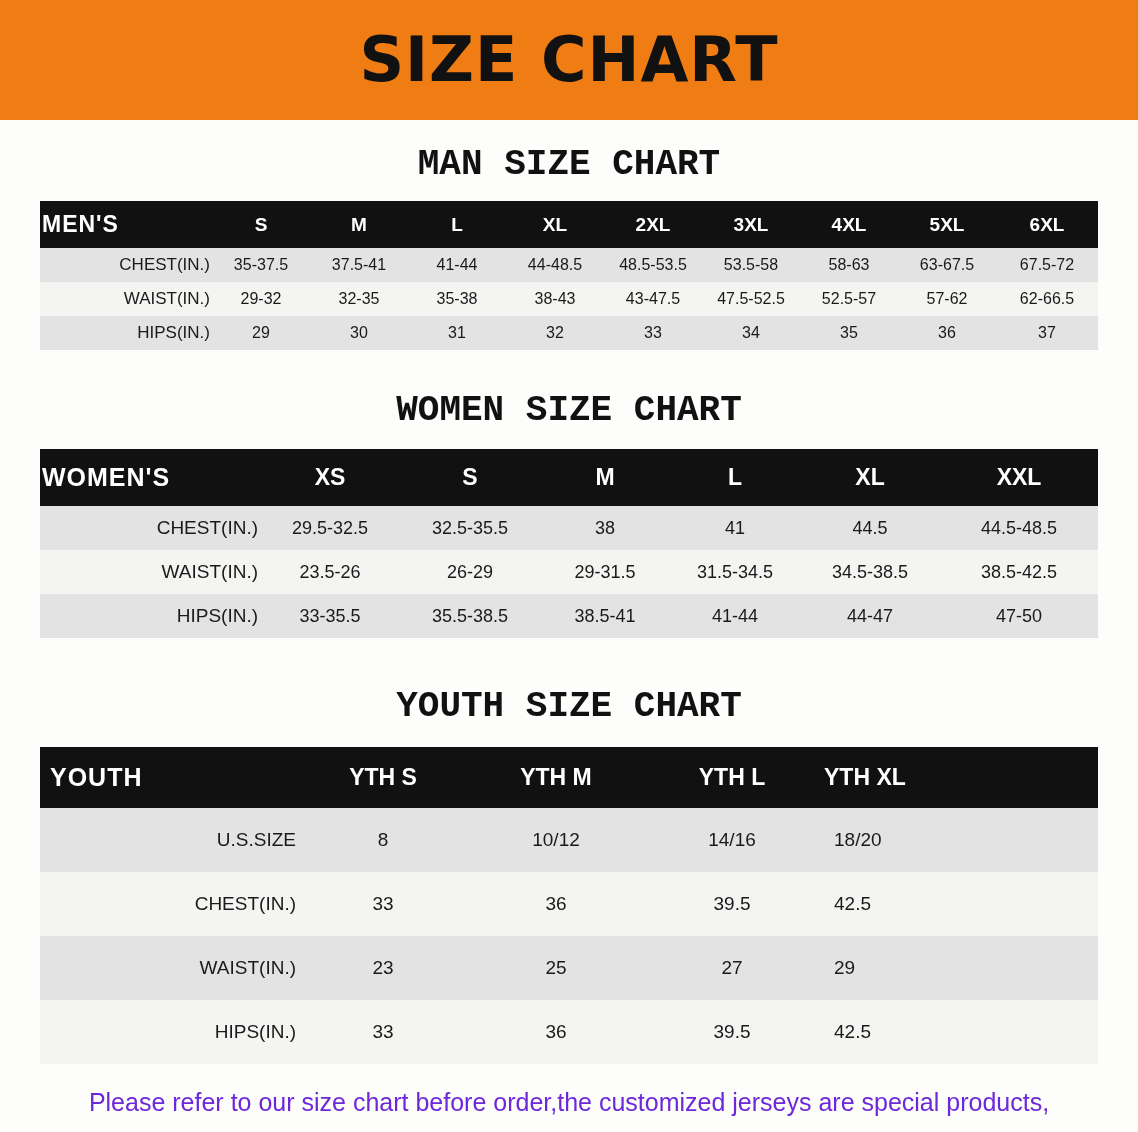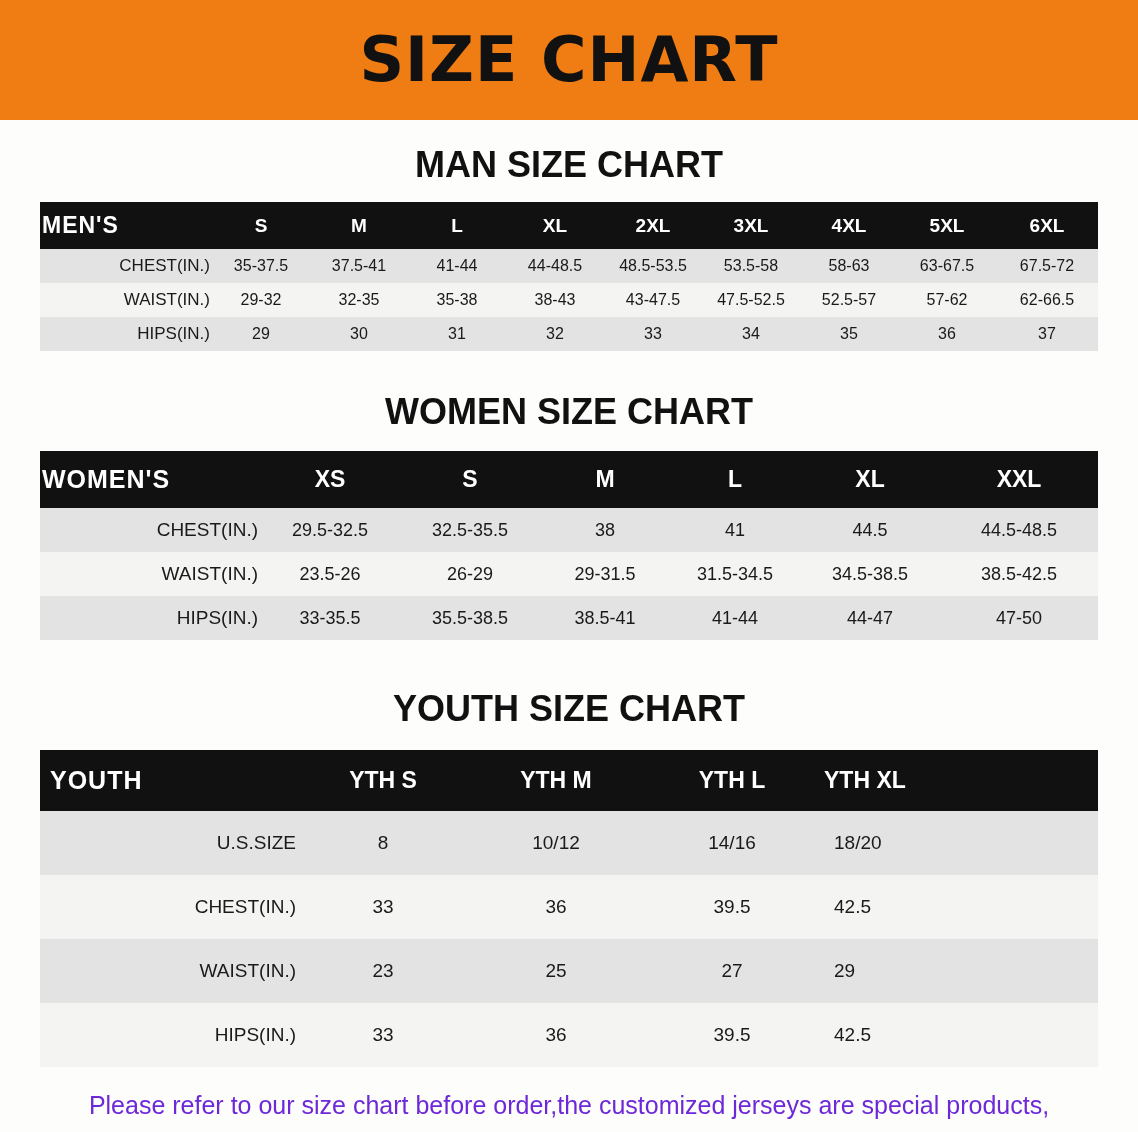--- a/index.html
+++ b/index.html
@@ -36,21 +36,21 @@
     color: #111;
     font-family: "DejaVu Sans", sans-serif;
     line-height: 1;
   }
 
   
   .section-title {
     text-align: center;
     font-weight: bold;
     color: #111;
-    font-family: Liberation Sans, sans-serif;
+    font-family: Liberation Mono, monospace;
   }
   .title-man   { font-size: 36px; margin-top: 24px; margin-bottom: 16px; }
   .title-women { font-size: 36px; margin-top: 40px; margin-bottom: 18px; }
   .title-youth { font-size: 36px; margin-top: 48px; margin-bottom: 20px; }
 
   
   .table-wrap {
     margin: 0 40px;
   }
   table.sz {

